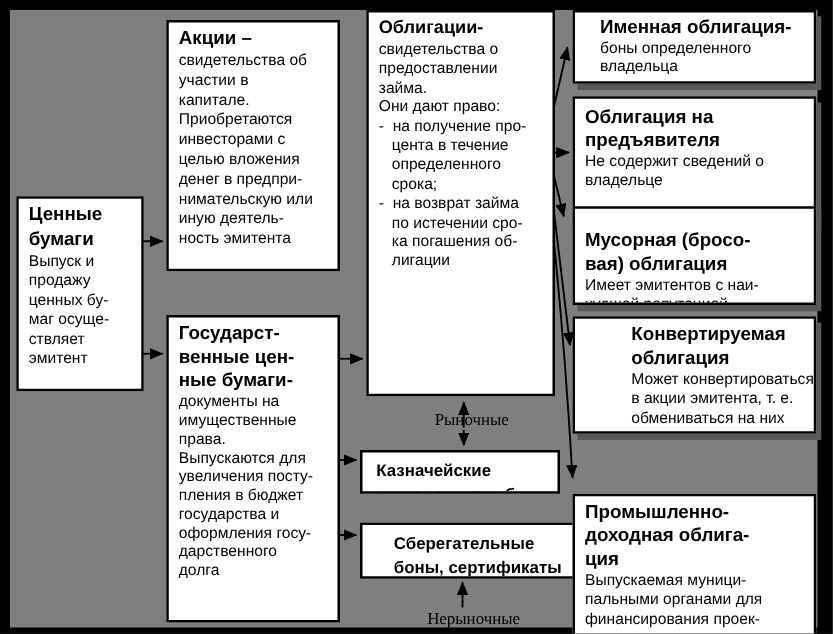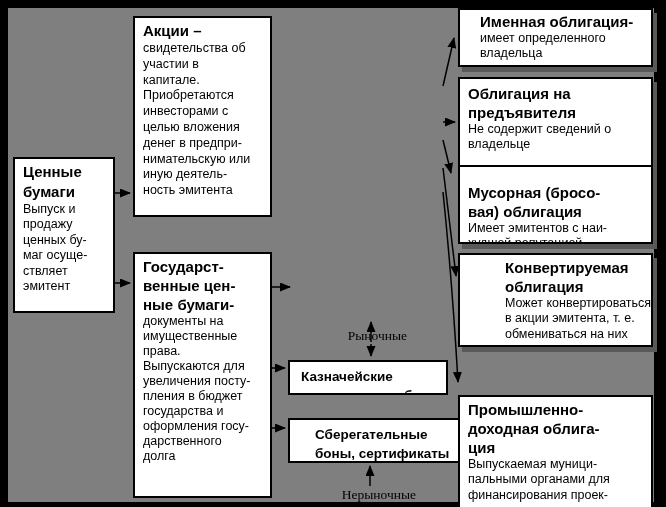--- a/index.html
+++ b/index.html
@@ -64,34 +64,49 @@
 права.
 Выпускаются для
 увеличения посту-
 пления в бюджет
 государства и
 оформления госу-
 дарственного
 долга</span>
   </div>
 
+  <div class="box" style="left:293px;top:8px;width:151px;height:309px;">
+    <span class="title">Облигации-</span>
+    <span class="body">свидетельства о
+предоставлении
+займа.
+Они дают право:
+-  на получение про-
+   цента в течение
+   определенного
+   срока;
+-  на возврат займа
+   по истечении сро-
+   ка погашения об-
+   лигации</span>
+  </div>
 
   <div class="box" style="left:288px;top:360px;width:160px;height:35px;padding-left:11px;">
     <span class="plain-bold">Казначейские
 векселя, ноты, боны</span>
   </div>
 
   <div class="box" style="left:288px;top:418px;width:184px;height:45px;padding-left:25px;">
     <span class="plain-bold">Сберегательные
 боны, сертификаты</span>
   </div>
 
   <div class="box shadowed biglabel" style="left:458px;top:8px;width:195px;height:59px;padding-left:20px;">
     <span class="title" style="line-height:18px">Именная облигация-</span>
-    <span class="body">имеет определенного
+    <span class="body">боны определенного
 владельца</span>
   </div>
 
   <div class="box shadowed biglabel" style="left:458px;top:77px;width:195px;height:103px;padding-top:5px;">
     <span class="title" style="line-height:19px">Облигация на
 предъявителя</span>
     <span class="body">Не содержит сведений о
 владельце</span>
   </div>
 

